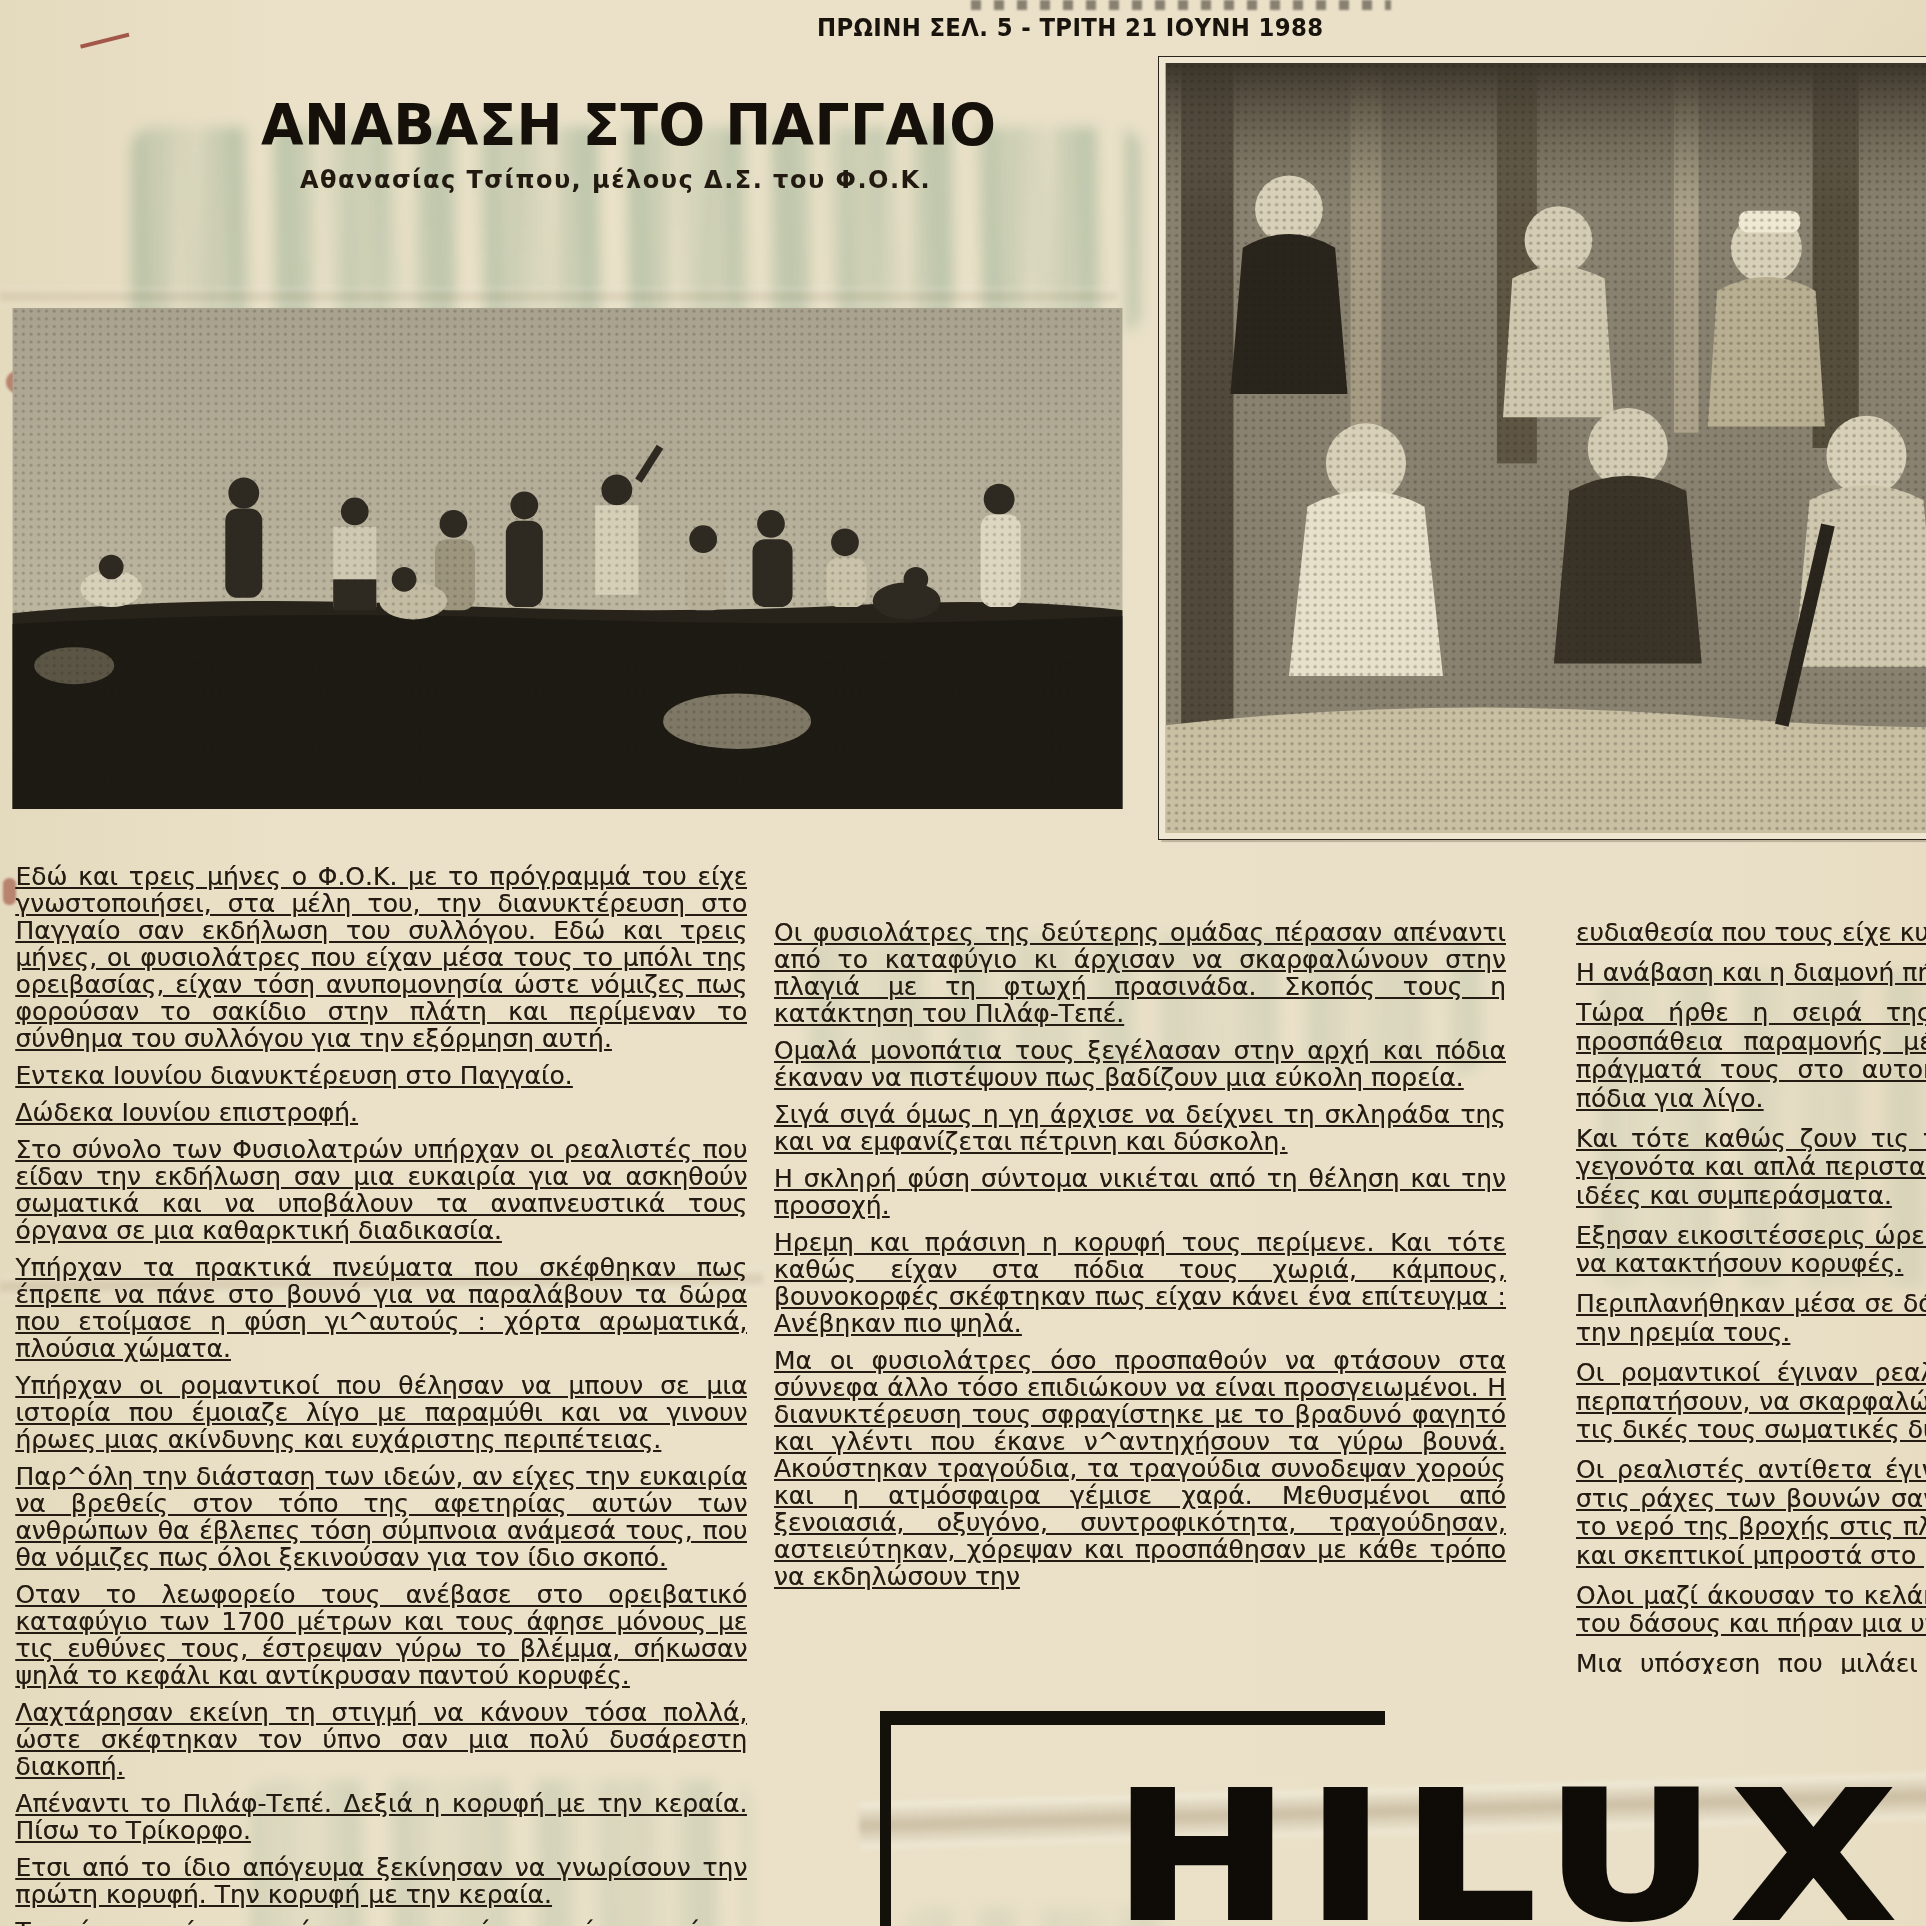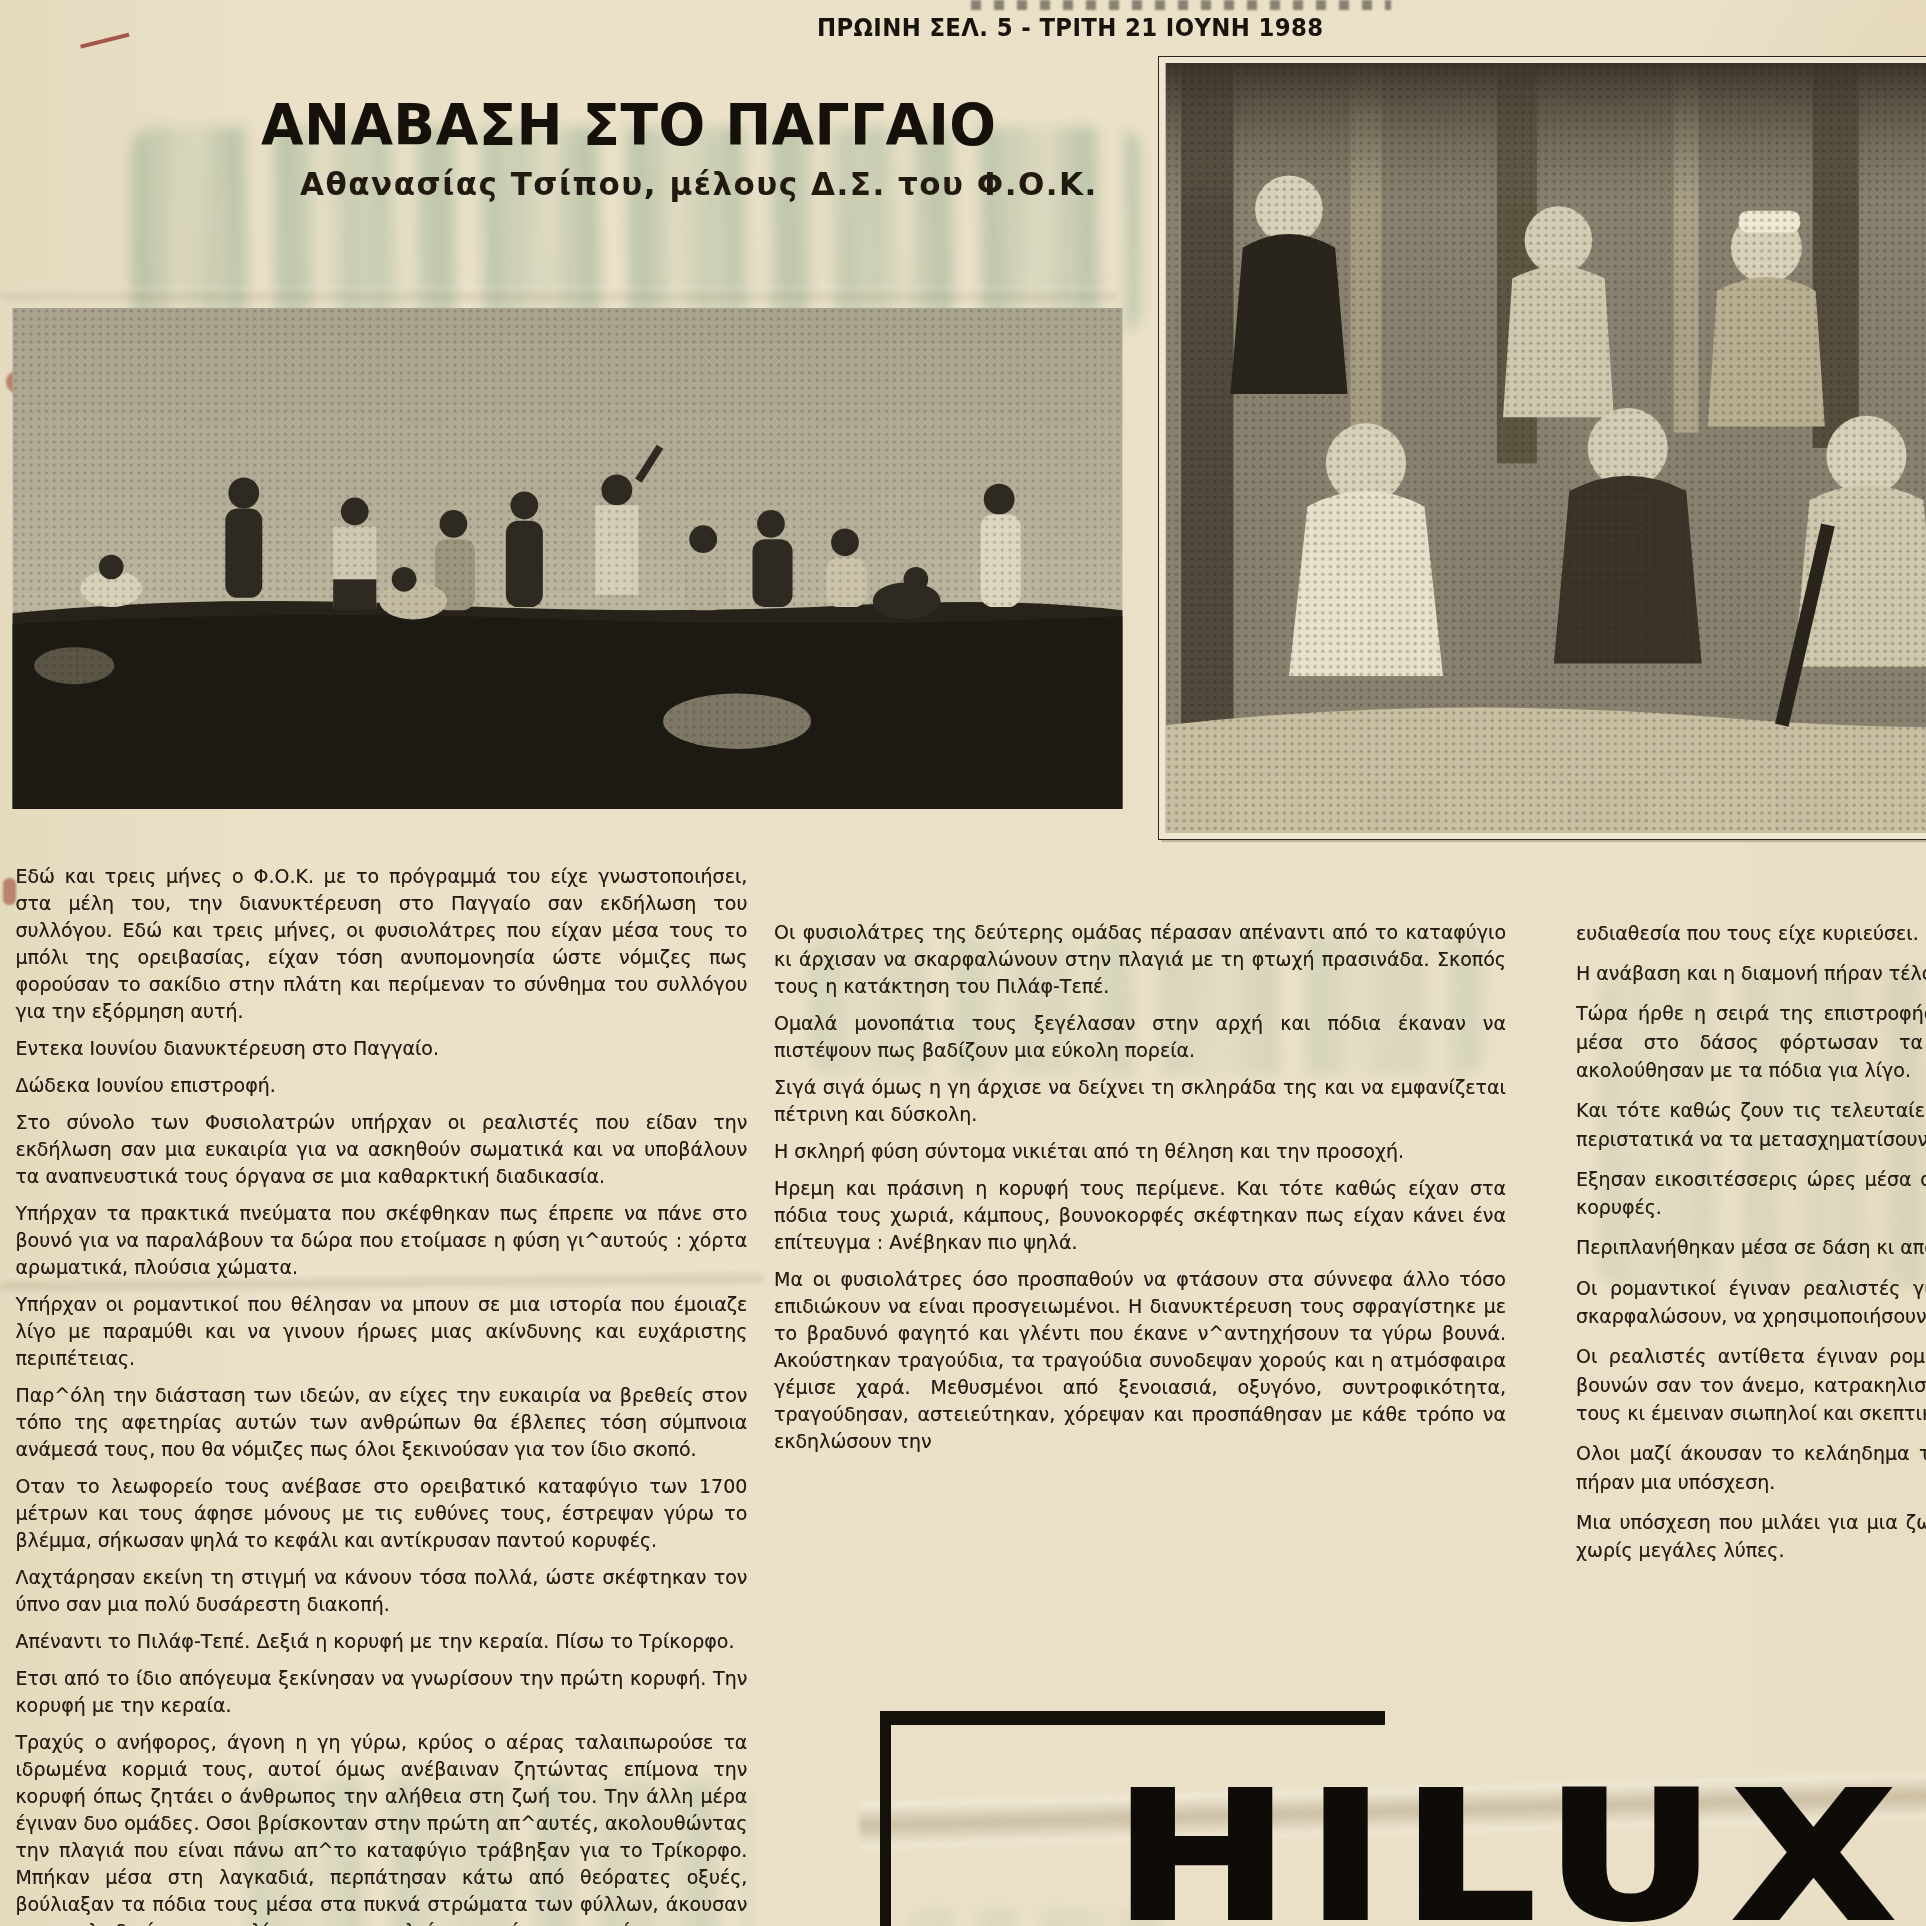--- a/index.html
+++ b/index.html
@@ -20,29 +20,29 @@
     background:
       repeating-linear-gradient(90deg, rgba(58,118,86,.20) 0 42px, transparent 42px 71px),
       repeating-linear-gradient(88deg, rgba(58,118,86,.12) 0 23px, transparent 23px 50px);}
   .redmark{background:transparent;border-bottom:4.6px solid rgba(140,43,32,.75);filter:blur(0.4px);}
   .reddot{background:rgba(140,43,32,.5);border-radius:50%;filter:blur(0.8px);}
   
   .masthead{left:817px;top:14px;width:601px;font-weight:700;font-size:24px;letter-spacing:0.4px;
     transform:scaleX(.95);transform-origin:left top;white-space:nowrap;color:#18130c;}
   .headline{left:261px;top:92px;font-size:55px;font-weight:700;letter-spacing:0.4px;white-space:nowrap;
     color:#15100a;transform:scaleY(1.04);transform-origin:left top;}
-  .byline{left:300px;top:166px;font-size:31px;font-weight:700;letter-spacing:1.5px;white-space:nowrap;color:#221a10;}
+  .byline{left:300px;top:166px;font-size:24px;font-weight:700;letter-spacing:1.5px;white-space:nowrap;color:#221a10;}
   
   figure{margin:0;padding:0;}
   .photo{display:block;}
   .photo-right{border:6.2px solid #efe7d2;outline:1.2px solid #2a251c;box-shadow:2.3px 3.1px 0 rgba(60,50,35,.25);}
   
   .col{position:absolute;text-align:justify;}
-  .col p{margin:0 0 10px 0;font-size:19px;line-height:27px;color:#241c12;
-    text-shadow:0 0 0.4px rgba(36,28,18,.55);}
+  .col p{margin:0 0 10px 0;font-size:25px;line-height:27px;color:#241c12;
+    text-shadow:0 0 0.4px rgba(36,28,18,.55);text-decoration:underline;}
   #col1{left:15.4px;top:863px;width:732px;height:1448px;overflow:hidden;}
   #col2{left:774px;top:919px;width:732px;height:763px;overflow:hidden;}
   #col3{left:1576px;top:919px;width:755px;height:755px;overflow:hidden;}
   #col3 p{line-height:28.5px;margin-bottom:11.6px;}
   
   .ad-border-l{left:880px;top:1711px;width:10.8px;height:853px;background:#14100a;}
   .ad-rule-top{left:880px;top:1711px;width:505px;height:14px;background:#14100a;}
   .ad-brand{left:1114px;top:1770px;font-size:166px;font-weight:700;line-height:1;color:#0f0c08;
     letter-spacing:14px;transform:scaleX(1.26) scaleY(1.06);transform-origin:left top;white-space:nowrap;
     -webkit-text-stroke:3.9px #0f0c08;}

